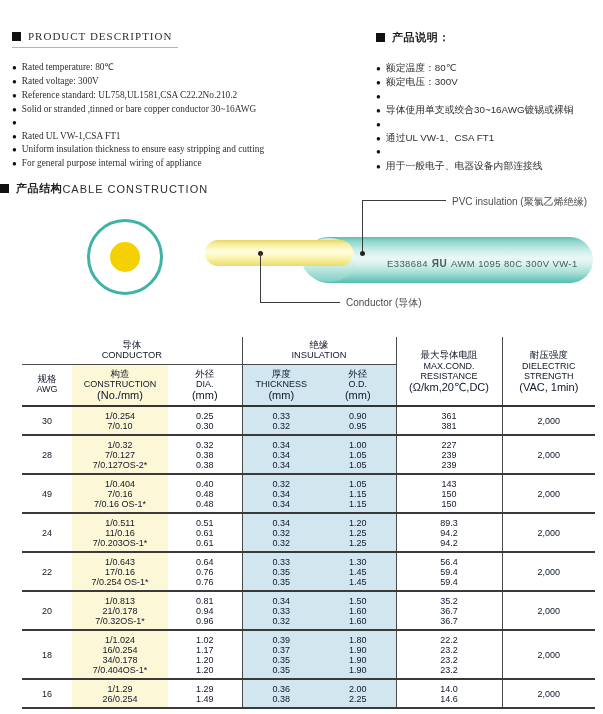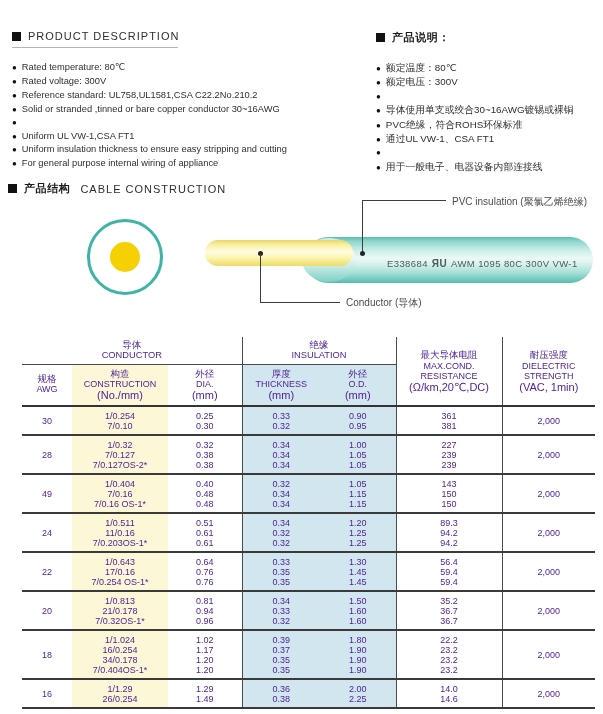--- a/index.html
+++ b/index.html
@@ -8,36 +8,36 @@
     width:603px; height:714px; overflow:hidden; position:relative;
     font-family:"Liberation Sans","DejaVu Sans",sans-serif; color:#333;
   }
   .page { position:absolute; inset:0; }
 
   
   .sec-title { font-size:11px; font-weight:bold; letter-spacing:.6px; color:#1d1d1d;
                display:flex; align-items:center; white-space:nowrap; }
   .sq { display:inline-block; width:9px; height:9px; background:#111; margin-right:7px; flex:none; }
   .sec-title .en { font-weight:normal; letter-spacing:1px; color:#2e2e2e; }
-  .sec-title .zh { font-weight:bold; margin-right:10px; }
+  .sec-title .zh { font-weight:bold; }
   .title-rule { height:1px; background:#b5b5b5; width:166px; margin:5px 0 0 0; }
 
   
-  .desc-left  { position:absolute; left:12px;  top:30px; width:358px; }
+  .desc-left  { position:absolute; left:12px;  top:30px; width:358px;font-family:Liberation Serif, serif; }
   .desc-right { position:absolute; left:376px; top:30px; width:227px; overflow:hidden; }
   ul.bullets { list-style:none; margin-top:13px; }
   ul.bullets li { font-size:9.3px; line-height:12.9px; color:#2f2f2f; white-space:nowrap;
                   display:flex; align-items:baseline; }
   .desc-right ul.bullets { margin-top:16px; }
   .desc-right ul.bullets li { font-size:9.8px; line-height:13.4px; }
   .dot { font-size:8px; margin-right:5px; flex:none; color:#111; }
 
   
   .construction { position:absolute; left:0; top:179px; width:603px; height:155px; }
-  .construction .sec-title { position:absolute; left:8px; top:2px; }
+  .construction .sec-title { position:absolute; left:0; top:2px; }
 
   .cross-section { position:absolute; left:87px; top:40px; width:76px; height:76px;
                    border:3px solid #3fb3a5; border-radius:50%; background:#fff; }
   .cs-core { position:absolute; left:20px; top:20px; width:30px; height:30px;
              border-radius:50%; background:#f5d104; }
 
   .insulation { position:absolute; left:305px; top:58px; width:288px; height:46px;
                 border-radius:23px;
                 background:linear-gradient(180deg,#58bfb2 0%,#8ed5cb 9%,#c9ece7 28%,#ebf9f6 46%,#d9f2ee 58%,#a5dfd6 78%,#55bdb0 100%); }
   .ins-face { position:absolute; left:-3px; top:1px; width:54px; height:44px; border-radius:50%;
@@ -57,21 +57,21 @@
   .pvc-h  { left:362px; top:21px;  width:84px; }
   .pvc-d  { left:360px; top:72px; }
   .pvc-l  { left:452px; top:16px; }
   .con-d  { left:258px; top:72px; }
   .con-v  { left:260px; top:74px;  height:50px; }
   .con-h  { left:260px; top:123px; width:80px; }
   .con-l  { left:346px; top:117px; }
 
   
   .spec { position:absolute; left:22px; top:337px; width:573px; }
-  table { border-collapse:collapse; table-layout:fixed; width:573px; color:#4c1d95; }
+  table { border-collapse:collapse; table-layout:fixed; width:573px; color:#0f172a; }
   th,td { font-weight:normal; text-align:center; vertical-align:middle; padding:0; }
   .v-r { border-right:1px solid #4a4a4a; }
   .ghead th { height:27px; border-bottom:1px solid #4a4a4a; line-height:11px; font-size:9.3px; }
   .ghead th.span2 { border-bottom:2px solid #333; line-height:10.5px; font-size:9px; }
   .shead th { border-bottom:2px solid #333; padding:4px 0 5px; line-height:10.5px; font-size:9px; }
   .zh-h { font-size:9.5px; }
   .unit { font-size:11px; }
   td { border-bottom:2px solid #3a3a3a; padding:4px 0 3px; line-height:10px; font-size:9px; }
   .c-yellow { background:#fcf7d6; }
   .c-blue   { background:#d2e6ef; }
@@ -102,21 +102,21 @@
         </li>
         <li>
           <span class="dot">●</span>
           <span>Solid or stranded ,tinned or bare copper conductor 30~16AWG</span>
         </li>
         <li>
           <span class="dot">●</span>
         </li>
         <li>
           <span class="dot">●</span>
-          <span>Uniform UL VW-1,CSA FT1</span>
+          <span>Rated UL VW-1,CSA FT1</span>
         </li>
         <li>
           <span class="dot">●</span>
           <span>Uniform insulation thickness to ensure easy stripping and cutting</span>
         </li>
         <li>
           <span class="dot">●</span>
           <span>For general purpose internal wiring of appliance</span>
         </li>
       </ul>
@@ -138,21 +138,20 @@
         </li>
         <li>
           <span class="dot">●</span>
         </li>
         <li>
           <span class="dot">●</span>
           <span>导体使用单支或绞合30~16AWG镀锡或裸铜</span>
         </li>
         <li>
           <span class="dot">●</span>
-          <span>PVC绝缘，符合ROHS环保标准</span>
         </li>
         <li>
           <span class="dot">●</span>
           <span>通过UL VW-1、CSA FT1</span>
         </li>
         <li>
           <span class="dot">●</span>
         </li>
         <li>
           <span class="dot">●</span>

